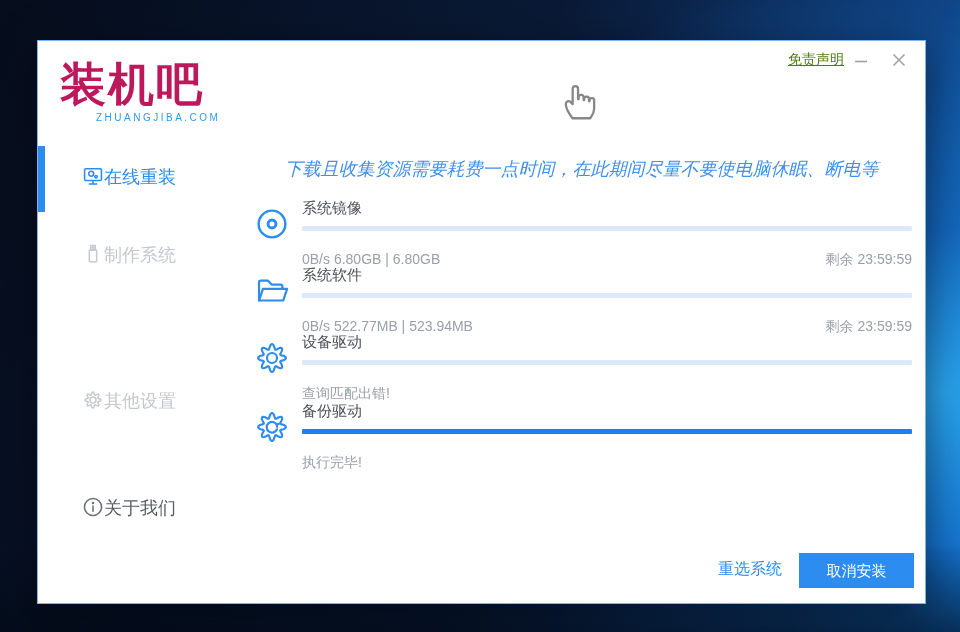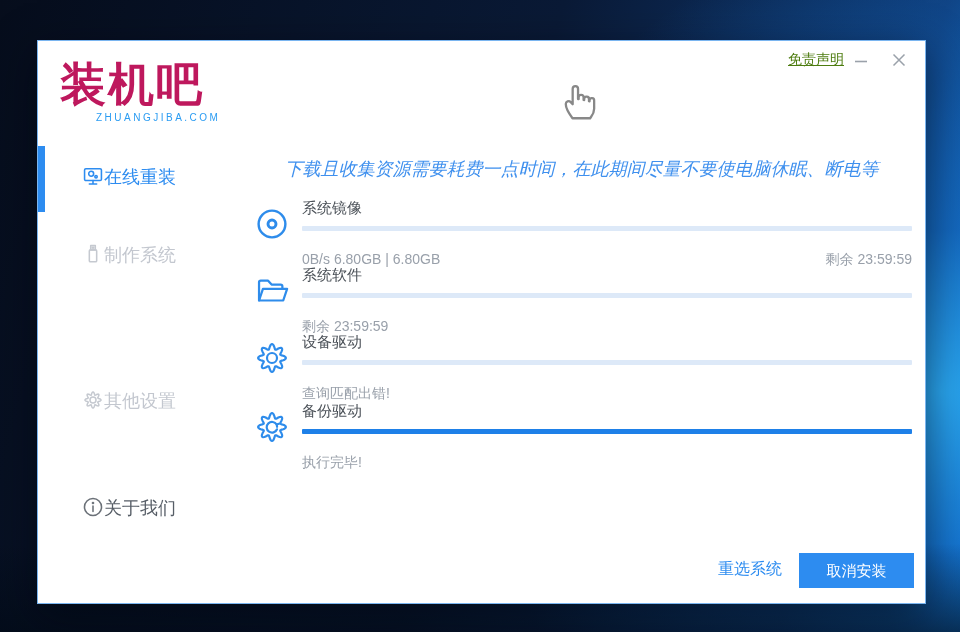--- a/index.html
+++ b/index.html
@@ -186,20 +186,21 @@
         <path d="M7 33 V12 a2 2 0 0 1 2 -2 h8.5 l4 4.5 H32 a2 2 0 0 1 2 2 V19.5"></path>
         <path d="M7 33 L11.5 19.5 H39.5 L35 33 Z"></path>
       </g>
     </svg>
     <div class="task-main">
       <div class="task-title">系统软件</div>
       <div class="task-bar">
         <div class="task-fill" style="width: 0%;"></div>
       </div>
       <div class="task-info">
+        <span>0B/s 522.77MB | 523.94MB</span>
         <span>剩余 23:59:59</span>
       </div>
     </div>
   </div>
 
   <div class="task t-2">
     <svg class="task-icon" viewBox="0 0 44 44">
       <g fill="none" stroke="#2e8ceb" stroke-width="2.5" stroke-linejoin="round">
         <path d="M38.10 22.00L37.68 23.03L36.52 23.91L34.95 24.58L33.35 25.04L32.12 25.44L31.52 25.94L31.59 26.73L32.18 27.88L32.98 29.33L33.62 30.92L33.81 32.36L33.38 33.38L32.36 33.81L30.92 33.62L29.33 32.98L27.88 32.18L26.73 31.59L25.94 31.52L25.44 32.12L25.04 33.35L24.58 34.95L23.91 36.52L23.03 37.68L22.00 38.10L20.97 37.68L20.09 36.52L19.42 34.95L18.96 33.35L18.56 32.12L18.06 31.52L17.27 31.59L16.13 32.18L14.67 32.98L13.08 33.62L11.64 33.81L10.62 33.38L10.19 32.36L10.38 30.92L11.02 29.33L11.82 27.88L12.41 26.73L12.48 25.94L11.88 25.44L10.65 25.04L9.05 24.58L7.48 23.91L6.32 23.03L5.90 22.00L6.32 20.97L7.48 20.09L9.05 19.42L10.65 18.96L11.88 18.56L12.48 18.06L12.41 17.27L11.82 16.13L11.02 14.67L10.38 13.08L10.19 11.64L10.62 10.62L11.64 10.19L13.08 10.38L14.67 11.02L16.12 11.82L17.27 12.41L18.06 12.48L18.56 11.88L18.96 10.65L19.42 9.05L20.09 7.48L20.97 6.32L22.00 5.90L23.03 6.32L23.91 7.48L24.58 9.05L25.04 10.65L25.44 11.88L25.94 12.48L26.73 12.41L27.88 11.82L29.33 11.02L30.92 10.38L32.36 10.19L33.38 10.62L33.81 11.64L33.62 13.08L32.98 14.67L32.18 16.12L31.59 17.27L31.52 18.06L32.12 18.56L33.35 18.96L34.95 19.42L36.52 20.09L37.68 20.97L38.10 22.00Z"></path>
         <circle cx="22" cy="22" r="5.8"></circle>

